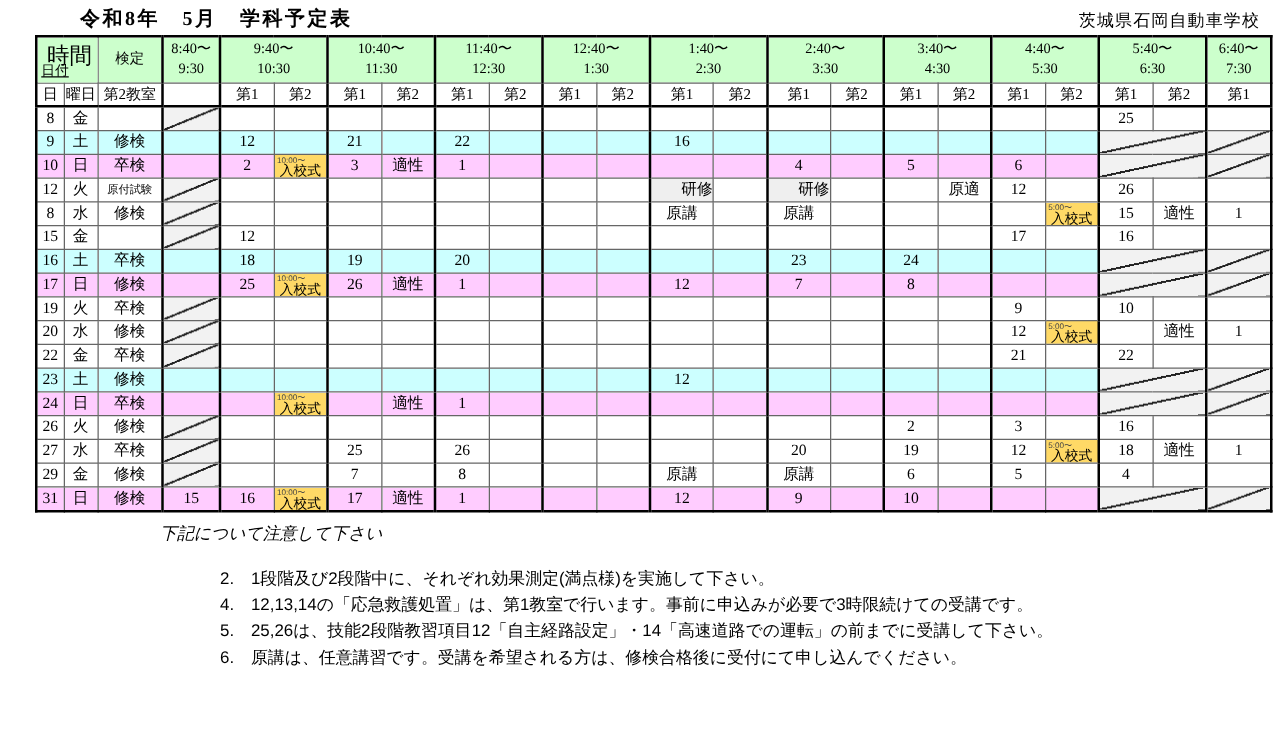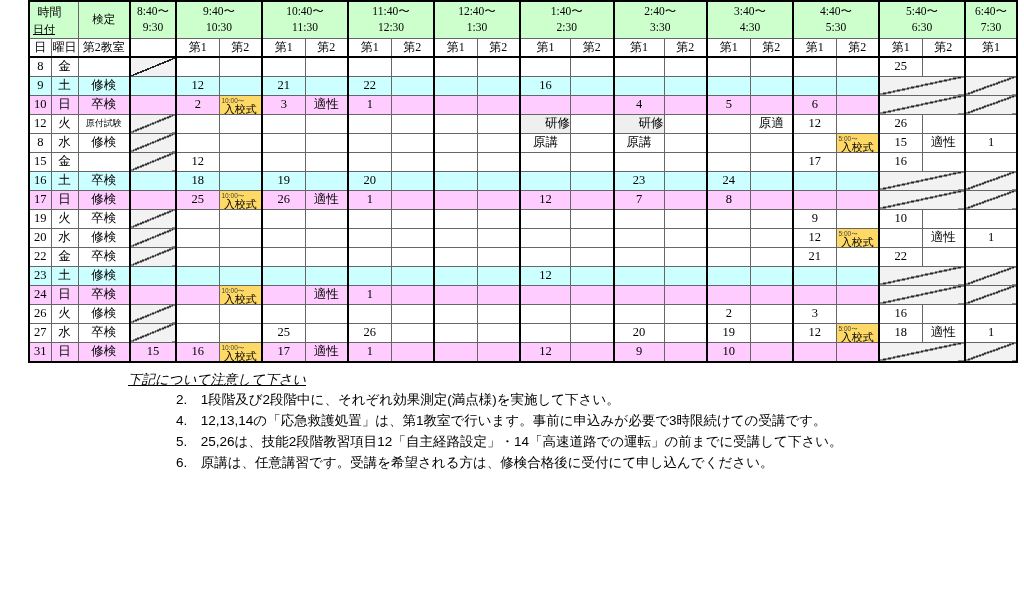--- a/index.html
+++ b/index.html
@@ -26,47 +26,51 @@
   thead tr.r1 th{ height:37px; background:#ccffcc; font-size:11.5px; line-height:1.35; }
   thead tr.r2 th{ height:19px; border-bottom:2px solid #000; font-size:12px; background:#fff; }
   thead th.room{ font-size:9px; }
   .blk{ border-left:2px solid #000 !important; }
 
   th.corner{ position:relative; background-color:#ccffcc;
     background-image:linear-gradient(to bottom right,
       transparent calc(50% - 0.8px), #222 calc(50% - 0.8px),
       #222 calc(50% + 0.8px), transparent calc(50% + 0.8px));
   }
-  th.corner .ct{ position:absolute; top:2px; right:16px; font-size:12px;padding-left:24px; }
+  th.corner .ct{ position:absolute; top:2px; right:4px; font-size:18px;padding-left:24px; }
   th.corner .cb{ position:absolute; bottom:1px; left:3px; font-size:11px;text-decoration:underline; }
 
   tr.sat td{ background-color:#ccffff; }
   tr.sun td{ background-color:#ffccff; }
   td.diag{
     background-color:#f2f2f2 !important;
     background-image:linear-gradient(to bottom right,
       transparent calc(50% - 0.8px), #222 calc(50% - 0.8px),
       #222 calc(50% + 0.8px), transparent calc(50% + 0.8px));
   }
   td.orange{ background-color:#ffd966 !important; }
   td.gray{ background-color:#efefef !important;padding-left:24px; }
   td.ken-sm{ font-size:9px; }
   td .sm-t{ display:block; font-size:6.5px; line-height:7px; text-align:left;
     padding:1px 0 0 2px; font-family:"Liberation Sans","DejaVu Sans",sans-serif; color:#444; }
   td .m-t{ display:block; font-size:11px; line-height:10px; }
 
   .notes{ margin:8px 0 0 128px; font-family:"Liberation Sans","DejaVu Sans",sans-serif; }
-  .notes-title{ font-size:13.5px; font-style:italic; text-decoration:underline; margin-bottom:0; }
+  .notes-title{ font-size:13.5px; font-style:italic; margin-bottom:16px; }
   .note-item{ font-size:13.5px; line-height:21px; padding-left:48px; }
 </style>
 </head>
 <body>
 
 <div class="page">
 
+  <div class="titlebar">
+    <span class="main-title">令和8年　5月　学科予定表</span>
+    <span class="school">茨城県石岡自動車学校</span>
+  </div>
 
   <table id="schedule-table">
     <colgroup id="cols">
         <col style="width: 22px;">
         <col style="width: 27px;">
         <col style="width: 52px;">
         <col style="width: 46px;">
         <col style="width: 43px;">
         <col style="width: 43px;">
         <col style="width: 43px;">
@@ -515,20 +519,45 @@
           <td class=""></td>
           <td class="blk">12</td>
           <td class="orange">
             <span class="sm-t">5:00〜</span>
             <span class="m-t">入校式</span>
           </td>
           <td class="blk">18</td>
           <td class="">適性</td>
           <td class="blk">1</td>
         </tr>
+        <tr>
+          <td>29</td>
+          <td>金</td>
+          <td>修検</td>
+          <td class="blk diag"></td>
+          <td class="blk"></td>
+          <td class=""></td>
+          <td class="blk">7</td>
+          <td class=""></td>
+          <td class="blk">8</td>
+          <td class=""></td>
+          <td class="blk"></td>
+          <td class=""></td>
+          <td class="blk">原講</td>
+          <td class=""></td>
+          <td class="blk">原講</td>
+          <td class=""></td>
+          <td class="blk">6</td>
+          <td class=""></td>
+          <td class="blk">5</td>
+          <td class=""></td>
+          <td class="blk">4</td>
+          <td class=""></td>
+          <td class="blk"></td>
+        </tr>
         <tr class="sun">
           <td>31</td>
           <td>日</td>
           <td>修検</td>
           <td class="blk">15</td>
           <td class="blk">16</td>
           <td class="orange">
             <span class="sm-t">10:00〜</span>
             <span class="m-t">入校式</span>
           </td>

